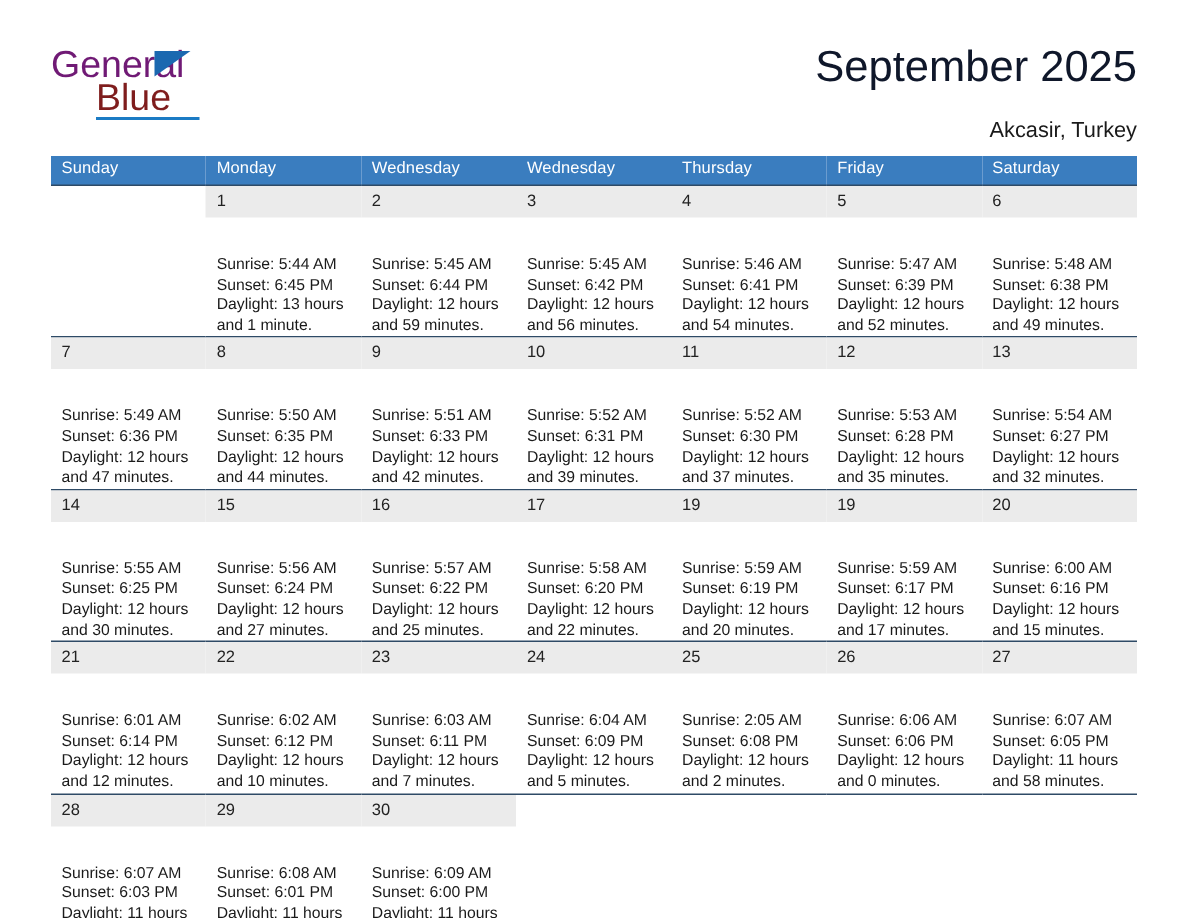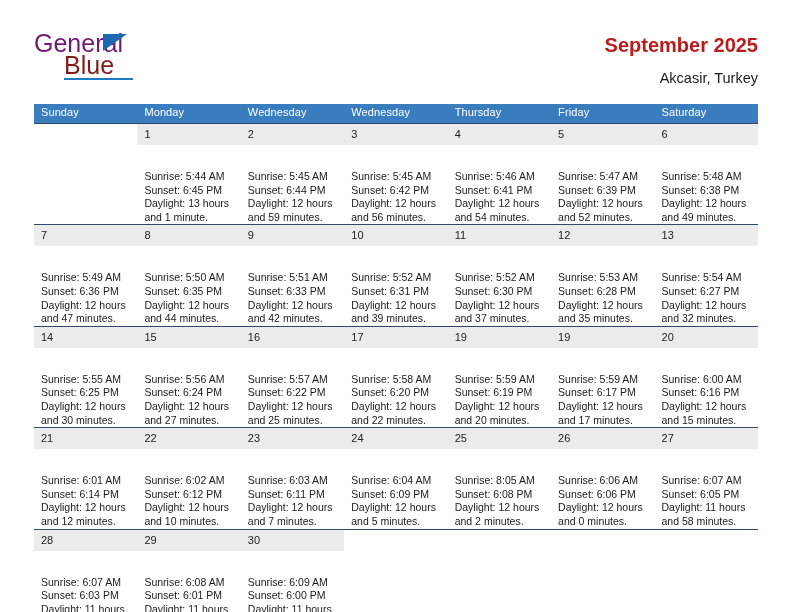--- a/index.html
+++ b/index.html
@@ -71,28 +71,28 @@
     background: #1b7bc4;
   }
 
   .title-block {
     position: absolute;
     right: 0;
     top: 0;
     text-align: right;
   }
   .cal-title {
-    font-size: 20px;
+    font-size: 29px;
     line-height: 34px;
-    color: #b91c1c;
-    font-weight: bold;
+    color: #0f172a;
+    font-weight: normal;
     white-space: nowrap;
   }
   .cal-subtitle {
-    margin-top: 7px;
+    margin-top: 16px;
     font-size: 14.5px;
     line-height: 18px;
     color: #1a1a1a;
     white-space: nowrap;
   }
 
   
   .calendar {
     position: absolute;
     left: 34px;
@@ -440,21 +440,21 @@
                 <div>Sunrise: 6:04 AM</div>
                 <div>Sunset: 6:09 PM</div>
                 <div class="wrap">Daylight: 12 hours and 5 minutes.</div>
               </div>
             </div>
           </td>
           <td>
             <div class="cell-inner">
               <div class="daynum">25</div>
               <div class="info">
-                <div>Sunrise: 8:05 AM</div>
+                <div>Sunrise: 2:05 AM</div>
                 <div>Sunset: 6:08 PM</div>
                 <div class="wrap">Daylight: 12 hours and 2 minutes.</div>
               </div>
             </div>
           </td>
           <td>
             <div class="cell-inner">
               <div class="daynum">26</div>
               <div class="info">
                 <div>Sunrise: 6:06 AM</div>

